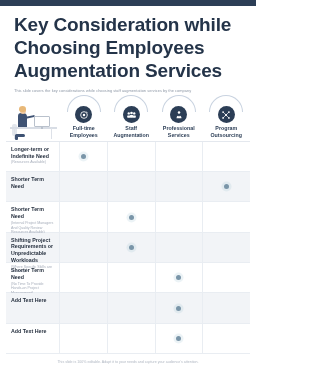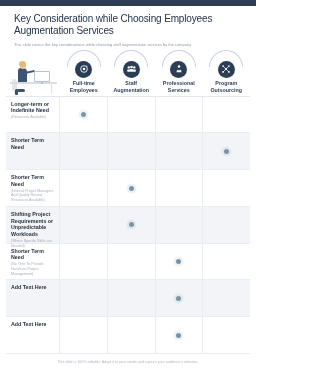--- a/index.html
+++ b/index.html
@@ -15,21 +15,21 @@
     background: #ffffff;
     display: flex; flex-direction: column;
   }
   .topbar {
     height: 6px; width: 100%;
     background: #2c3e56;
     flex: 0 0 auto;
   }
   .title-block { padding: 7px 14px 0 14px; flex: 0 0 auto; }
   .title {
-    font-size: 10px; font-weight: normal; color: #243449;
+    font-size: 19px; font-weight: bold; color: #243449;
     line-height: 1.22; letter-spacing: -0.15px;
   }
   .subtitle {
     margin-top: 5px;
     font-size: 3.9px; color: #8d97a5; line-height: 1.35;
     letter-spacing: 0.05px;
   }
 
   
   .header-strip {

